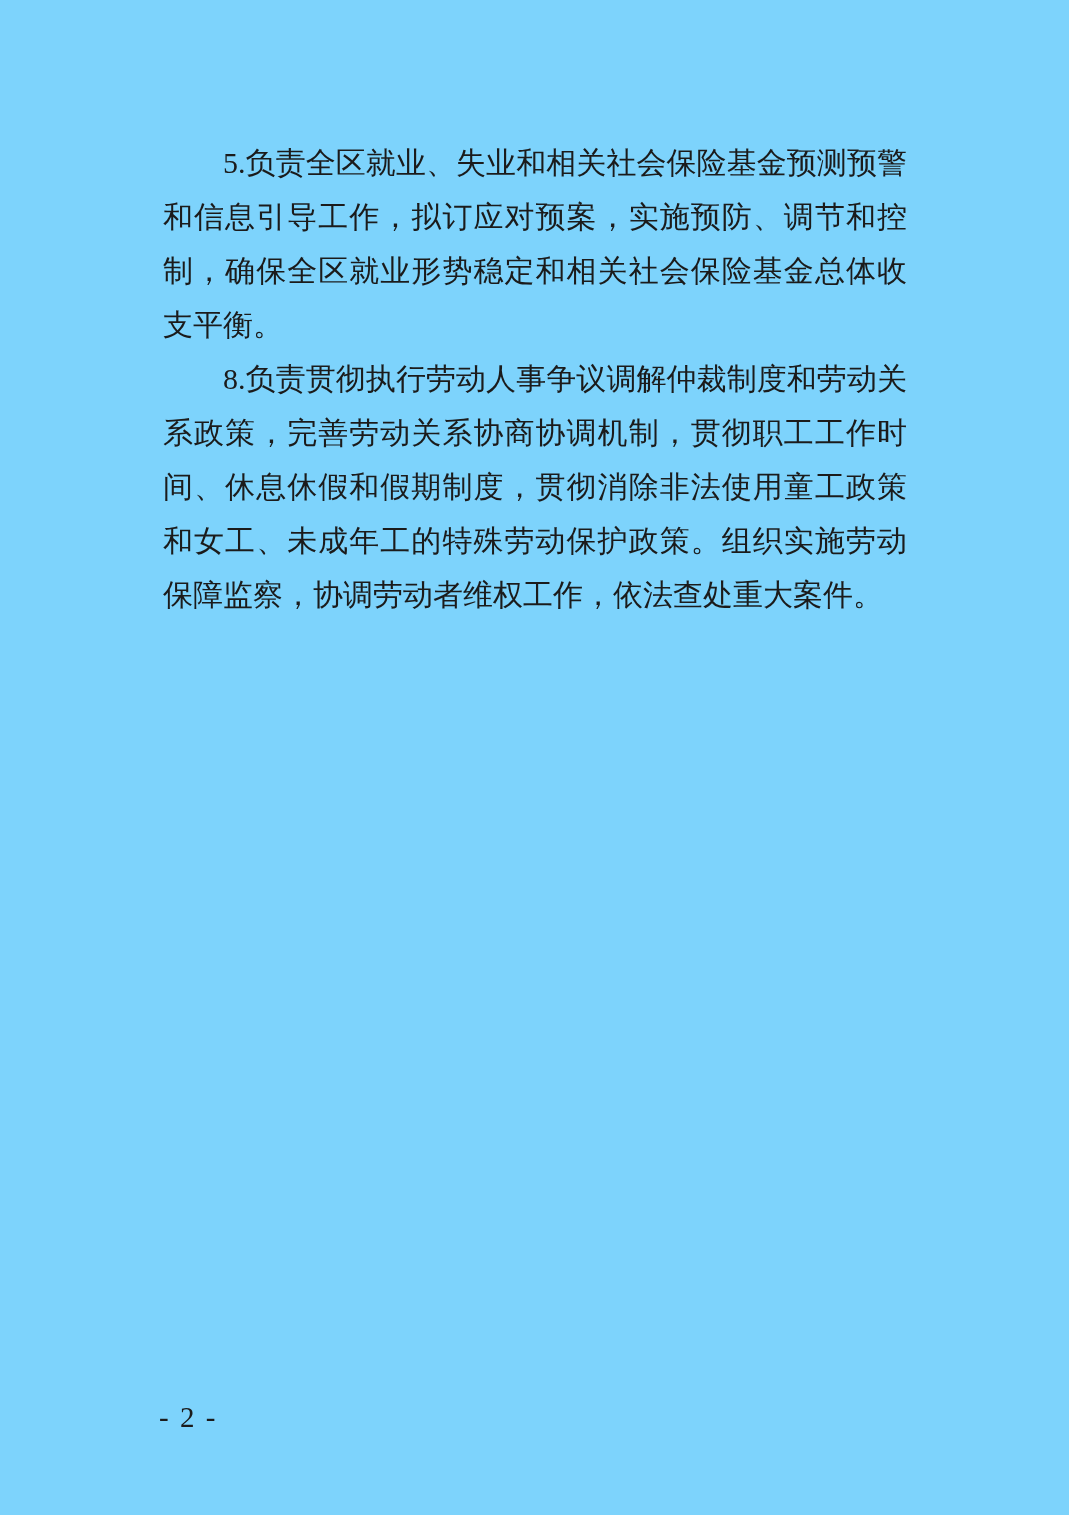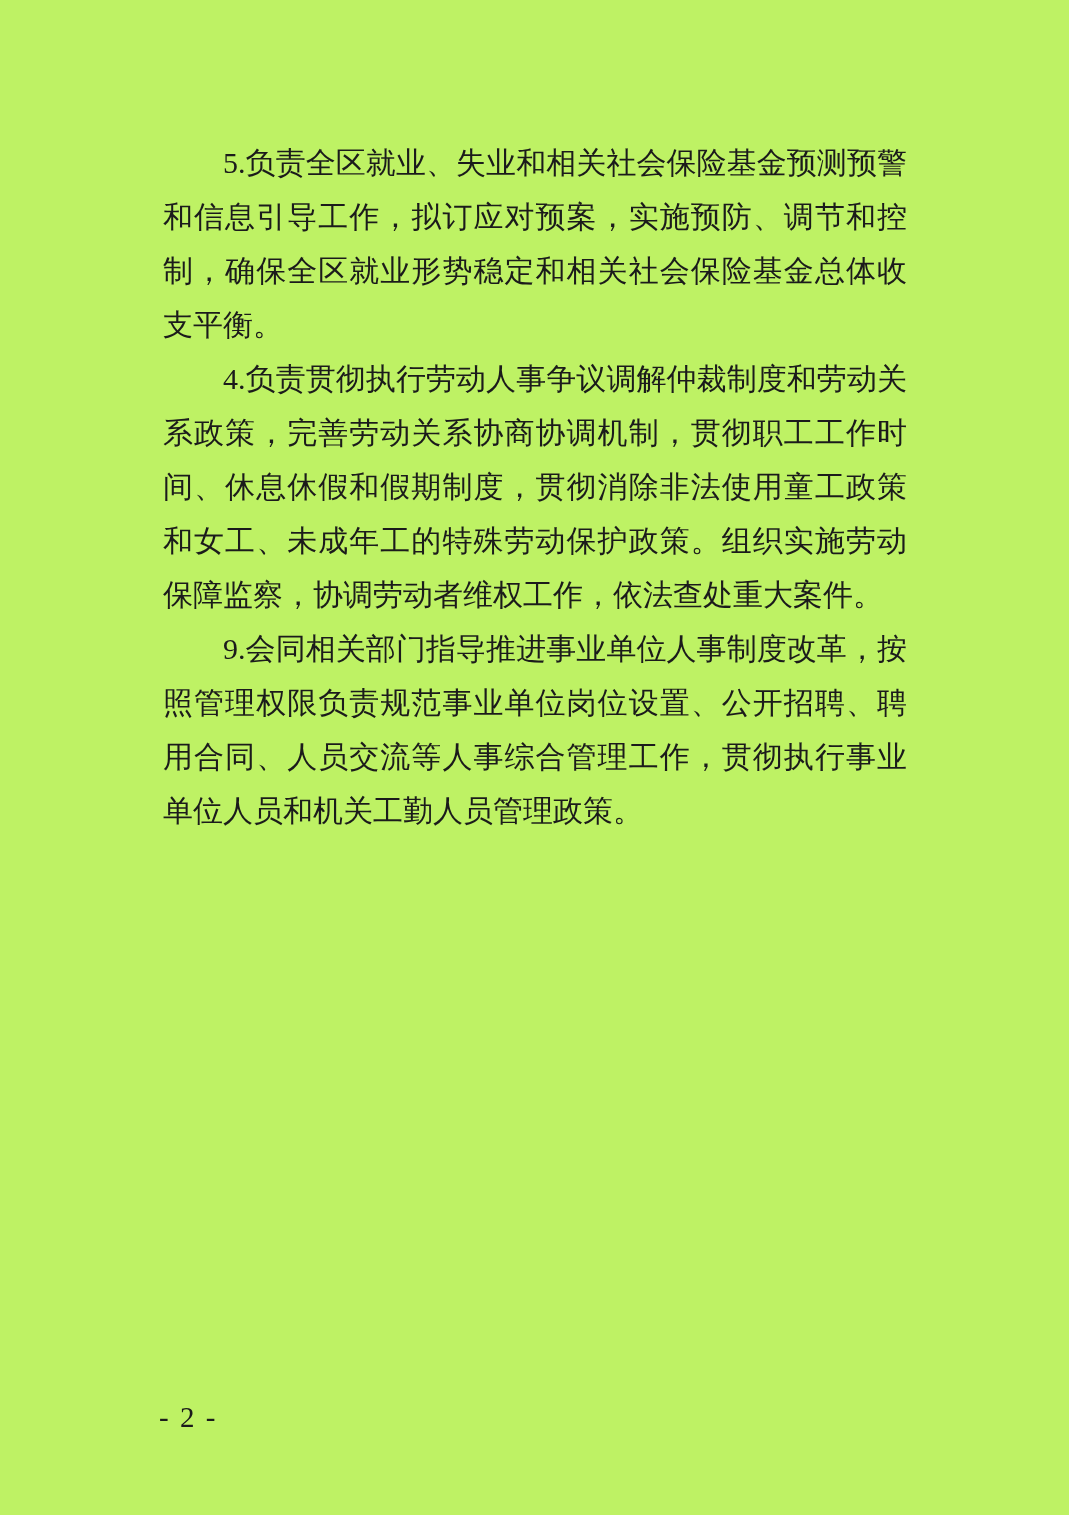--- a/index.html
+++ b/index.html
@@ -13,21 +13,21 @@
     position: relative;
     overflow: hidden;
     font-family: "Liberation Serif", serif;
   }
   .page {
     position: absolute;
     left: 0;
     top: 0;
     width: 1069px;
     height: 1515px;
-    background: #bef264;
+    background: #7dd3fc;
   }
   .content {
     position: absolute;
     left: 163px;
     top: 136px;
     width: 744px;
   }
   .para {
     margin: 0;
     padding: 0;
@@ -50,17 +50,16 @@
     letter-spacing: 2px;
     white-space: pre;
   }
 </style>
 </head>
 <body>
 
 <div class="page">
   <div class="content">
     <p class="para">5.负责全区就业、失业和相关社会保险基金预测预警和信息引导工作，拟订应对预案，实施预防、调节和控制，确保全区就业形势稳定和相关社会保险基金总体收支平衡。</p>
-    <p class="para">4.负责贯彻执行劳动人事争议调解仲裁制度和劳动关系政策，完善劳动关系协商协调机制，贯彻职工工作时间、休息休假和假期制度，贯彻消除非法使用童工政策和女工、未成年工的特殊劳动保护政策。组织实施劳动保障监察，协调劳动者维权工作，依法查处重大案件。</p>
-    <p class="para">9.会同相关部门指导推进事业单位人事制度改革，按照管理权限负责规范事业单位岗位设置、公开招聘、聘用合同、人员交流等人事综合管理工作，贯彻执行事业单位人员和机关工勤人员管理政策。</p>
+    <p class="para">8.负责贯彻执行劳动人事争议调解仲裁制度和劳动关系政策，完善劳动关系协商协调机制，贯彻职工工作时间、休息休假和假期制度，贯彻消除非法使用童工政策和女工、未成年工的特殊劳动保护政策。组织实施劳动保障监察，协调劳动者维权工作，依法查处重大案件。</p>
   </div>
   <div class="page-number">- 2 -</div>
 </div>
 
 </body></html>

